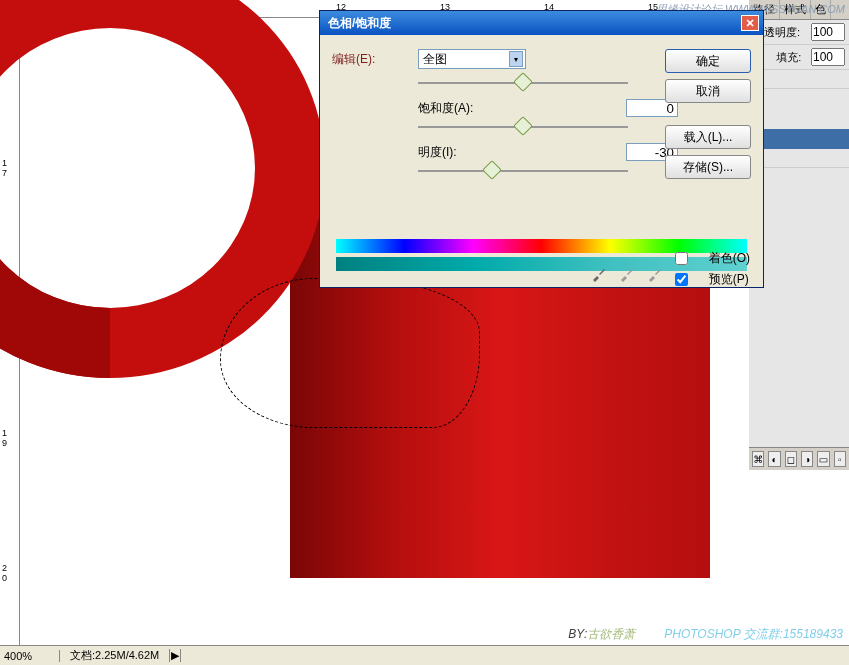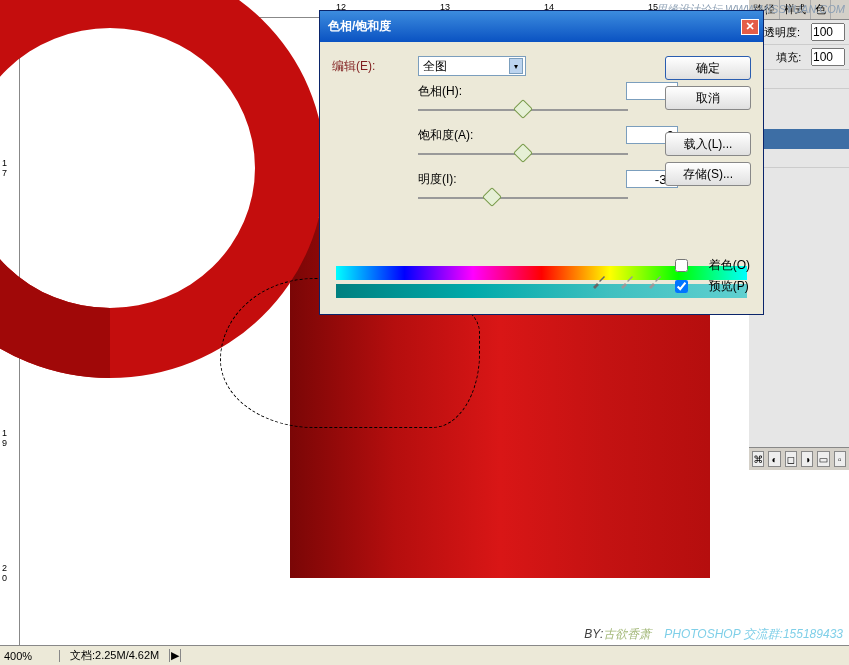--- a/index.html
+++ b/index.html
@@ -30,21 +30,21 @@
   .panel-row input { width:34px; font-size:12px; }
   .sel-item { background:#3d6ea5; color:#fff; padding:4px; }
   .panel-icons { position:absolute; bottom:0; right:0; left:0; background:#d4d0c8; display:flex; justify-content:flex-end; gap:4px; padding:3px; border-top:1px solid #888;}
   .panel-icons span { width:16px;height:16px;border:1px solid #888;display:inline-flex;align-items:center;justify-content:center;font-size:10px;background:#eee;}
 
   
   .watermark { position:absolute; top:2px; right:4px; font-size:11px; color:#8da0b5; font-style:italic; z-index:5;}
 
   
   .dialog { position:absolute; top:10px; left:319px; width:445px; border:1px solid #0a246a; background:#ece9d8; font-size:12px; z-index:20;}
-  .titlebar { height:31px; background:linear-gradient(to bottom,#3c8cde,#0a52c2); color:#fff; display:flex; align-items:center; justify-content:space-between; padding:0 4px 0 8px; font-weight:bold;}
+  .titlebar { height:24px; background:linear-gradient(to bottom,#3c8cde,#0a52c2); color:#fff; display:flex; align-items:center; justify-content:space-between; padding:0 4px 0 8px; font-weight:bold;}
   .close-btn { width:18px; height:16px; background:#e45d48; border:1px solid #fff; color:#fff; display:flex; align-items:center;justify-content:center; font-size:11px;}
   .dialog-body { padding:14px 12px 12px; position:relative; }
   .row { display:flex; align-items:center; margin-bottom:6px; }
   .row label { width:78px; margin-right:8px; color:#7f1d1d; }
   .dropdown { width:108px; height:20px; border:1px solid #7b9ebd; background:#fff; display:flex; align-items:center; justify-content:space-between; padding:0 2px 0 4px; }
   .dropdown .arrow { width:14px;height:16px;background:#bcd4ef;border:1px solid #7b9ebd;display:flex;align-items:center;justify-content:center;font-size:8px;}
   .slider-group { padding-left:86px; margin-bottom:8px; }
   .slider-label-row { display:flex; align-items:center; justify-content:space-between; width:260px; margin-bottom:2px;}
   .num-input { width:52px; height:18px; border:1px solid #7b9ebd; text-align:right; padding-right:3px; background:#fff;}
   .slider { position:relative; width:210px; height:16px; }
@@ -68,21 +68,21 @@
 
   
   .status { position:absolute; left:0; right:0; bottom:0; height:20px; background:#ece9d8; border-top:1px solid #888; display:flex; align-items:center; font-size:11px;}
   .status .zoom { width:60px; padding-left:4px; border-right:1px solid #888;}
   .status .doc { padding:0 10px; }
   .status .arrow { width:12px;text-align:center;border-left:1px solid #888;border-right:1px solid #888;}
 
   .credits { position:absolute; right:6px; bottom:22px; font-size:12px; font-family:"KaiTi",serif; font-style:italic;}
   .credits .by { color:#404040;margin-left:19px;}
   .credits .name { color:#a4b97a;}
-  .credits .ps { color:#7fcfe8; margin-left:10px;}
+  .credits .ps { color:#7fcfe8; margin-left:26px;}
 </style>
 </head>
 <body>
 
 <div class="top-ruler">
   <span class="tick" style="left:4px">9</span>
   <span class="tick" style="left:108px">10</span>
   <span class="tick" style="left:212px">11</span>
   <span class="tick" style="left:316px">12</span>
   <span class="tick" style="left:420px">13</span>
@@ -158,24 +158,20 @@
   <div class="dialog-body">
     <div class="row">
       <label>编辑(E):</label>
       <div class="dropdown">
         <span>全图</span>
         <span class="arrow">▾</span>
       </div>
     </div>
 
     <div class="slider-group">
-      <div class="slider-label-row">
-        <span>色相(H):</span>
-        <input class="num-input" value="0" style="">
-      </div>
       <div class="slider">
         <div class="slider-track"></div>
         <div class="slider-thumb" style="left:50%"></div>
       </div>
     </div>
 
     <div class="slider-group">
       <div class="slider-label-row">
         <span>饱和度(A):</span>
         <input class="num-input" value="0" style="">

